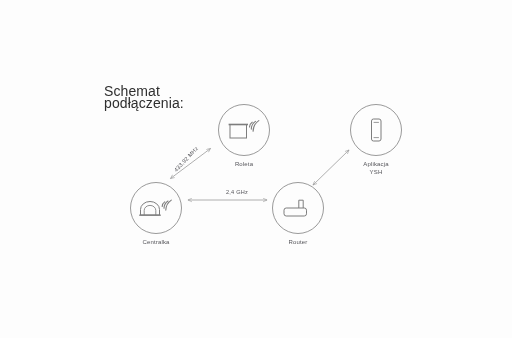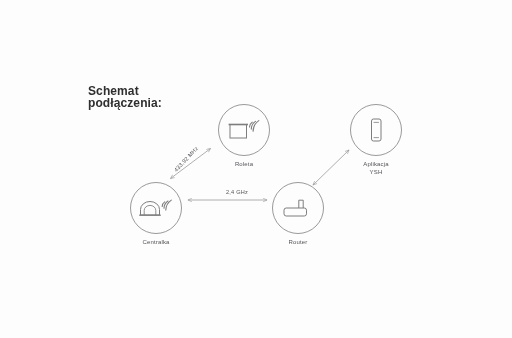--- a/index.html
+++ b/index.html
@@ -13,24 +13,24 @@
     font-family: "Liberation Sans", sans-serif;
     overflow: hidden;
   }
   #canvas {
     position: relative;
     width: 512px;
     height: 338px;
   }
   #title {
     position: absolute;
-    left: 88px;
+    left: 104px;
     top: 85px;
-    font-size: 12px;
-    font-weight: bold;
+    font-size: 14px;
+    font-weight: normal;
     color: #2f2f2f;
     line-height: 12px;
     letter-spacing: 0.1px;
     white-space: pre-line;
   }
   .node {
     position: absolute;
     width: 52px;
     height: 52px;
   }

